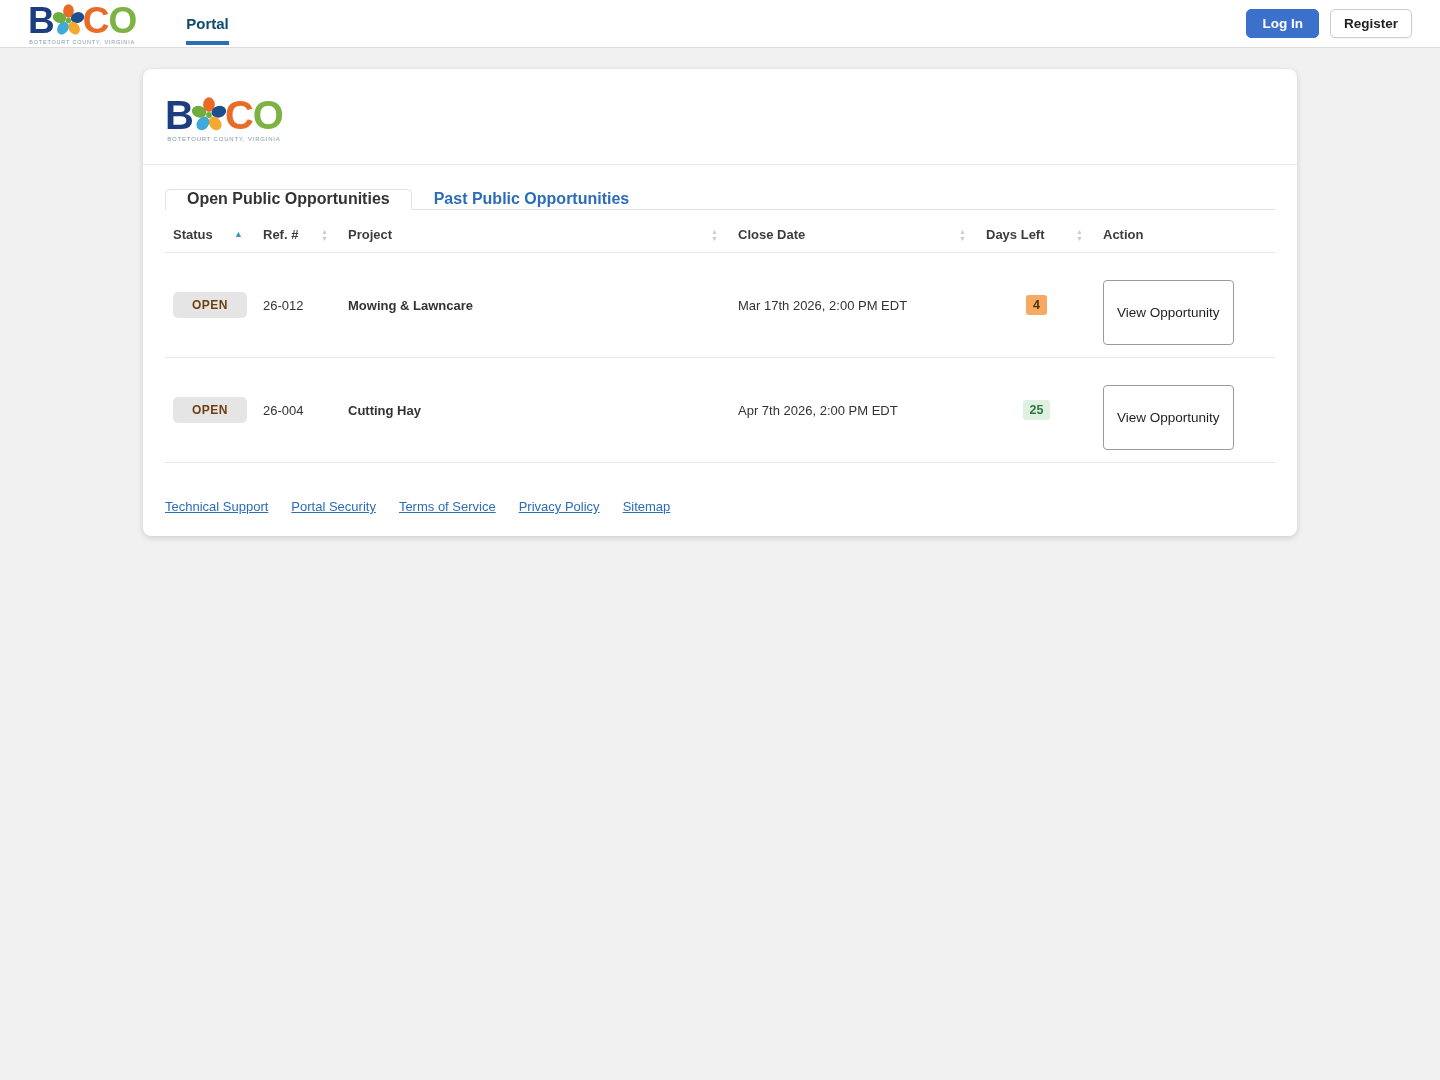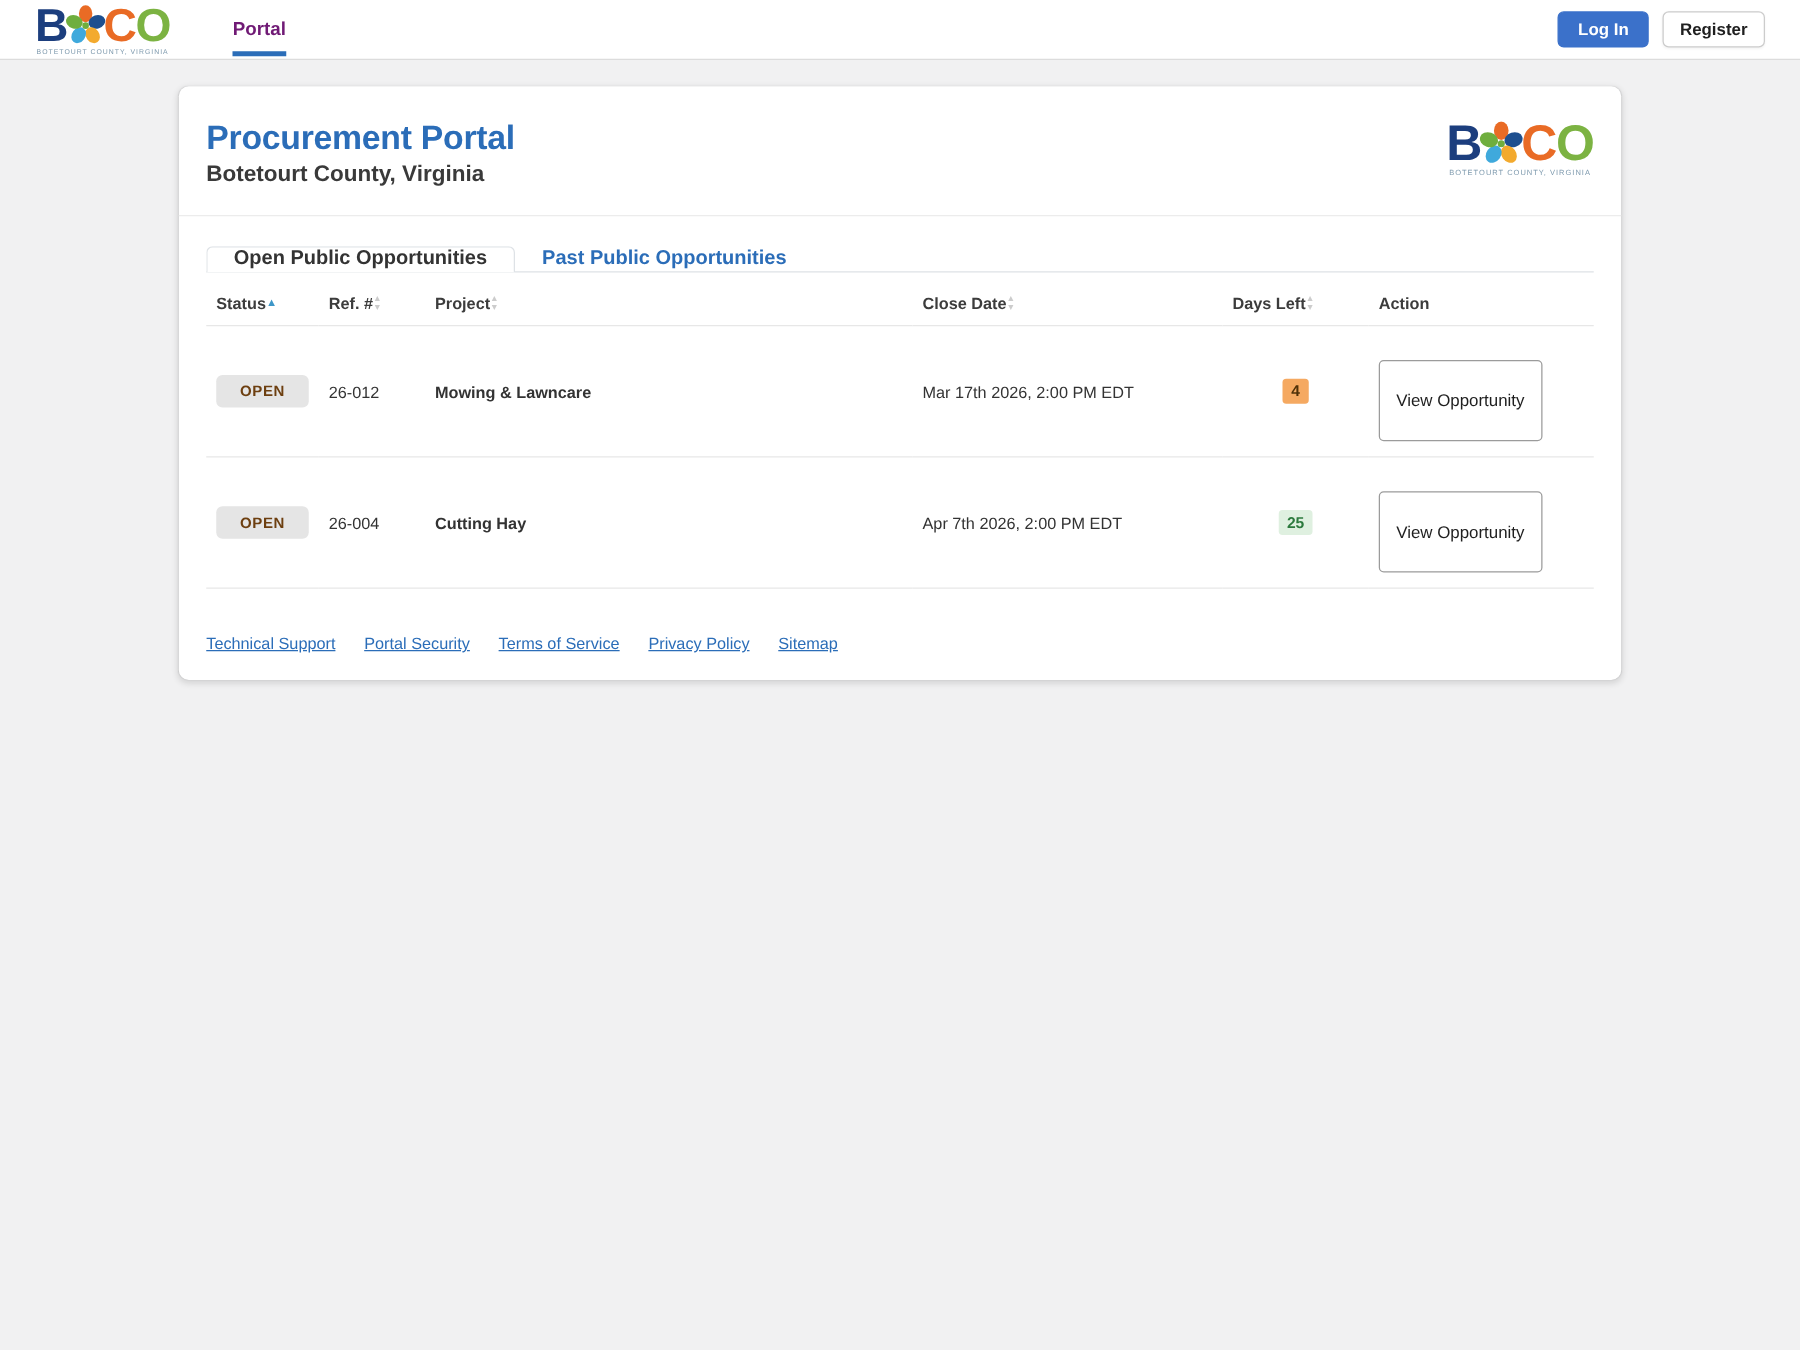--- a/index.html
+++ b/index.html
@@ -38,21 +38,21 @@
   .brand-card .brand-b, .brand-card .brand-c, .brand-card .brand-o { font-size: 40px; }
   .brand-card .brand-flower { width: 36px; height: 36px; margin: 0 -2px; }
   .brand-card .brand-tagline { font-size: 6px; }
 
   .nav-portal {
     margin-left: 50px;
     height: 42px;
     display: flex;
     align-items: center;
     position: relative;
-    color: #701a75;
+    color: #0c4a6e;
     font-weight: bold;
     font-size: 15px;
     cursor: pointer;
     text-decoration: none;
   }
   .nav-portal::after {
     content: "";
     position: absolute;
     left: 0; right: 0; bottom: 0;
     height: 4px;
@@ -153,21 +153,21 @@
   col.c-days { width: 117px; }
   col.c-action { width: auto; }
   th {
     text-align: left;
     font-size: 13px;
     font-weight: bold;
     color: #3c3c3c;
     padding: 8px 12px 10px 8px;
     cursor: pointer;
   }
-  .th-inner { display: flex; align-items: center; justify-content: flex-start; }
+  .th-inner { display: flex; align-items: center; justify-content: space-between; }
   .sort-asc { color: #3e97c8; font-size: 9px; line-height: 9px; }
   .sort-both { display: inline-flex; flex-direction: column; color: #cccccc; }
   .sort-both i { font-style: normal; font-size: 7px; line-height: 7px; }
   td {
     padding: 12px 8px;
     border-top: 1px solid #e7e7e7;
     vertical-align: middle;
     font-size: 13px;
     color: #333;
   }
@@ -246,24 +246,20 @@
 
   <div class="nav-buttons">
     <button class="btn-login">Log In</button>
     <button class="btn-register">Register</button>
   </div>
 </header>
 
 <main class="card">
 
   <div class="card-header">
-    <div>
-      <div class="page-title">Procurement Portal</div>
-      <div class="page-subtitle">Botetourt County, Virginia</div>
-    </div>
     <div class="brand brand-card">
       <span class="brand-row">
         <span class="brand-b">B</span>
         <svg class="brand-flower" viewBox="-20 -20 40 40">
           <g transform="rotate(0)">
               <ellipse cx="0" cy="-11.5" rx="6.5" ry="8.2" fill="#e96b25"></ellipse>
             </g>
           <g transform="rotate(72)">
               <ellipse cx="0" cy="-11.5" rx="6.5" ry="8.2" fill="#1d4f8f"></ellipse>
             </g>

